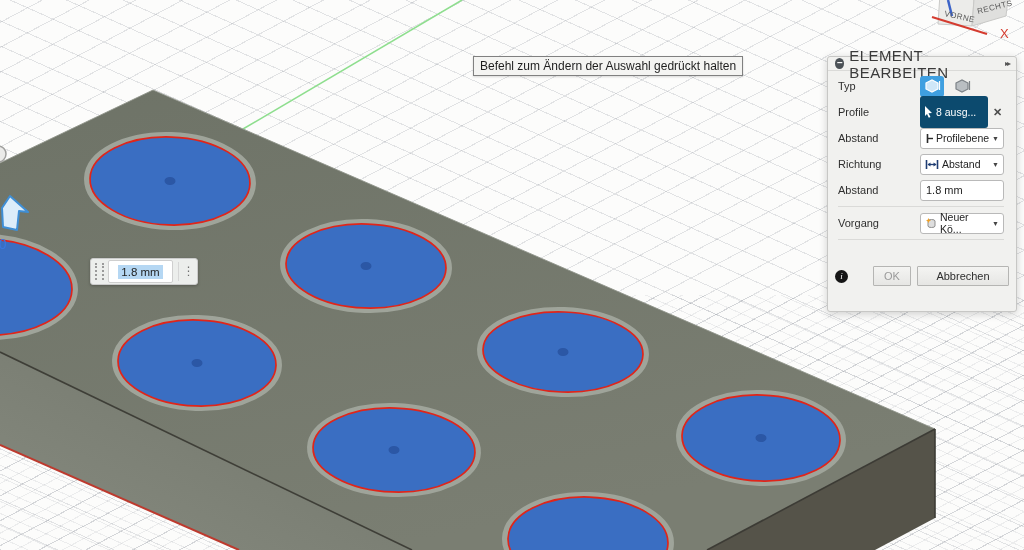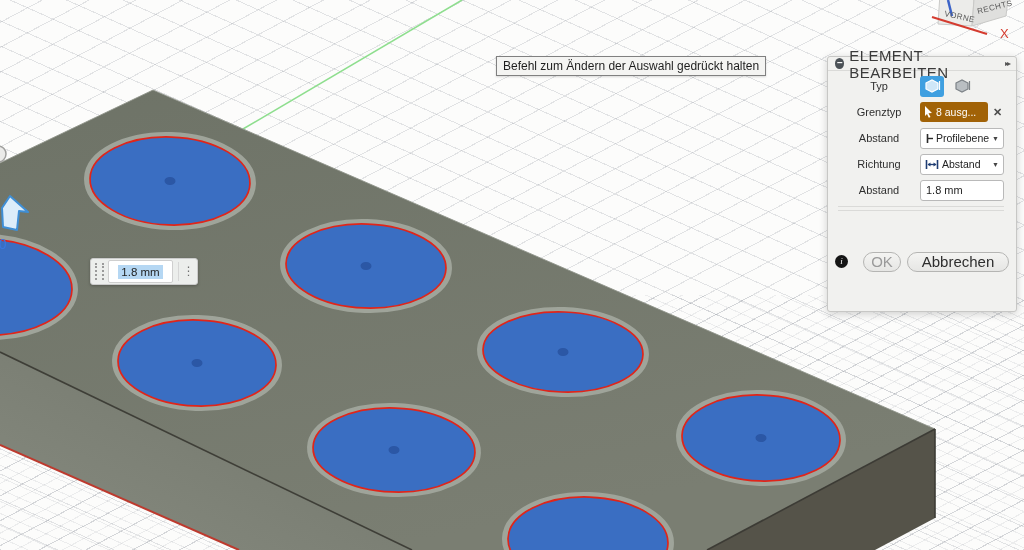--- a/index.html
+++ b/index.html
@@ -14,21 +14,21 @@
   }
   .grid-fine{position:absolute; left:0; top:295px; width:1024px; height:255px;
     background-image:
       repeating-linear-gradient(24deg, rgba(120,126,138,.12) 0 1px, transparent 1px 11px),
       repeating-linear-gradient(-28deg, rgba(120,126,138,.12) 0 1px, transparent 1px 11px);
   }
 
   .scene-svg{position:absolute; inset:0;}
 
   
-  .tooltip{position:absolute; left:496px; top:56px; height:16px; line-height:16px;
+  .tooltip{position:absolute; left:473px; top:56px; height:16px; line-height:16px;
     background:#f4f4f2; border:1px solid #808080; color:#1e1e1e; font-size:12px;
     padding:1px 6px; white-space:nowrap; box-shadow:0 1px 2px rgba(0,0,0,.15);}
 
   
   .dim-box{position:absolute; left:90px; top:258px; width:108px; height:27px;
     background:#eceeec; border:1px solid #cbcbcb; border-radius:3px;
     box-shadow:0 1px 3px rgba(0,0,0,.25); display:flex; align-items:center; box-sizing:border-box;}
   .dim-grip{width:5px; height:17px; margin-left:4px; border-left:2px dotted #9a9a9a; border-right:2px dotted #9a9a9a;}
   .dim-field{flex:0 0 auto; width:63px; height:21px; margin-left:4px; background:#ffffff;
     border:1px solid #cfcfcf; border-radius:2px; display:flex; align-items:center; justify-content:center;}
@@ -40,41 +40,41 @@
   .dialog{position:absolute; left:827px; top:56px; width:190px; height:256px; box-sizing:border-box;
     background:#f1f1ef; border:1px solid #c7c7c5; border-radius:3px;
     box-shadow:0 2px 8px rgba(0,0,0,.18); font-size:11px; color:#333; display:flex; flex-direction:column;}
   .dlg-header{height:13px; display:flex; align-items:center; gap:5px; padding:0 7px;
     border-bottom:1px solid #dadad8; flex:0 0 auto;}
   .dlg-minus{width:11px; height:11px; border-radius:50%; background:#4b5156; color:#fff;
     font-size:10px; line-height:10px; text-align:center; font-weight:bold;}
   .dlg-title{font-size:15px; letter-spacing:.4px; color:#3a3a3a;}
   .dlg-collapse{margin-left:auto; font-size:8px; color:#555; letter-spacing:-2px;}
   .dlg-body{padding:2px 12px 0 10px;}
-  .row{height:26px; display:flex; align-items:center;text-align:center;}
+  .row{height:26px; display:flex; align-items:center;}
   .row .lbl{flex:1; color:#2f2f2f;}
   .ctrl{width:84px; flex:0 0 auto; display:flex; align-items:center;}
   .typ-tile{width:24px; height:21px; border-radius:3px; display:flex; align-items:center; justify-content:center; margin-right:6px;}
   .typ-selected{background:#3f9fe0;}
-  .btn-profile{width:68px; height:20px; background:#a16207; border-radius:3px; color:#fff;
-    display:flex; align-items:center; gap:3px; padding:4px 4px; box-sizing:border-box; font-size:10.5px;}
+  .btn-profile{width:68px; height:20px; background:#0c4a6e; border-radius:3px; color:#fff;
+    display:flex; align-items:center; gap:3px; padding:16px 4px; box-sizing:border-box; font-size:10.5px;}
   .close-x{margin-left:5px; color:#4d4d4d; font-size:11px; font-weight:bold;}
   .dropdown{width:84px; height:21px; background:#fff; border:1px solid #b9b9b9; border-radius:3px;
     box-sizing:border-box; display:flex; align-items:center; gap:3px; padding:0 4px; font-size:10.5px; color:#222;}
   .dropdown .caret{margin-left:auto; font-size:7px; color:#444;}
   .tinput{width:84px; height:21px; background:#fff; border:1px solid #b9b9b9; border-radius:3px;
     box-sizing:border-box; display:flex; align-items:center; padding:0 5px; font-size:11px; color:#1f1f1f;}
   .dlg-sep{border-top:1px solid #dadad8; margin:3px 0;}
   .dlg-footer{flex:1; display:flex; align-items:center; padding:0 7px 2px 7px;}
   .info-dot{width:13px; height:13px; border-radius:50%; background:#151515; color:#fff;
     font-size:9px; line-height:13px; text-align:center; font-family:"Liberation Serif",serif; font-style:italic;}
-  .btn{height:20px; border:1px solid #b5b5b3; border-radius:10px; background:linear-gradient(#f4f4f2,#e6e6e4);
-    display:flex; align-items:center; justify-content:center; font-size:15px; box-sizing:border-box;}
+  .btn{height:20px; border:1px solid #b5b5b3; border-radius:1px; background:linear-gradient(#f4f4f2,#e6e6e4);
+    display:flex; align-items:center; justify-content:center; font-size:11px; box-sizing:border-box;}
   .btn-ok{width:38px; margin-left:auto; color:#9a9a9a;}
-  .btn-cancel{width:102px; margin-left:6px; color:#2e2e2e;}
+  .btn-cancel{width:92px; margin-left:6px; color:#2e2e2e;}
 </style>
 </head>
 <body>
 
 <div class="stage">
   <div class="grid-coarse"></div>
   <div class="grid-fine"></div>
 
   <svg class="scene-svg" width="1024" height="550" viewBox="0 0 1024 550">
     <defs>
@@ -185,21 +185,21 @@
           </div>
           <div class="typ-tile">
             <svg width="20" height="18">
                 <path d="M4 6 L10 3 L16 6 L16 12 L10 15 L4 12 Z" fill="#b9bec2" stroke="#7c8287" stroke-width="1.2"></path>
                 <line x1="17.5" y1="4" x2="17.5" y2="13" stroke="#7c8287" stroke-width="1.2"></line>
               </svg>
           </div>
         </div>
       </div>
       <div class="row">
-        <div class="lbl">Grenztyp</div>
+        <div class="lbl">Profile</div>
         <div class="ctrl">
           <div class="btn-profile">
             <svg width="9" height="12">
                 <path d="M1 0 L8 7 L4.5 7.2 L6.5 11 L4.8 11.8 L3 8 L1 10 Z" fill="#ffffff"></path>
               </svg>
             <span>8 ausg...</span>
           </div>
           <span class="close-x">✕</span>
         </div>
       </div>
@@ -229,20 +229,31 @@
           <span class="caret">▼</span>
         </div>
       </div>
       <div class="row">
         <div class="lbl">Abstand</div>
         <div class="tinput">
           <span>1.8 mm</span>
         </div>
       </div>
       <div class="dlg-sep"></div>
+      <div class="row">
+        <div class="lbl">Vorgang</div>
+        <div class="dropdown">
+          <svg width="13" height="13">
+              <path d="M3 4 Q3 2.5 6.5 2.5 Q10 2.5 10 4 L10 9 Q10 10.5 6.5 10.5 Q3 10.5 3 9 Z" fill="#dedede" stroke="#8f8f8f" stroke-width="1"></path>
+              <polygon points="3.5,1 4.3,2.7 6,3.5 4.3,4.3 3.5,6 2.7,4.3 1,3.5 2.7,2.7" fill="#f0a126"></polygon>
+            </svg>
+          <span>Neuer Kö...</span>
+          <span class="caret">▼</span>
+        </div>
+      </div>
       <div class="dlg-sep"></div>
     </div>
     <div class="dlg-footer">
       <div class="info-dot">i</div>
       <div class="btn btn-ok">OK</div>
       <div class="btn btn-cancel">Abbrechen</div>
     </div>
   </div>
 </div>
 

